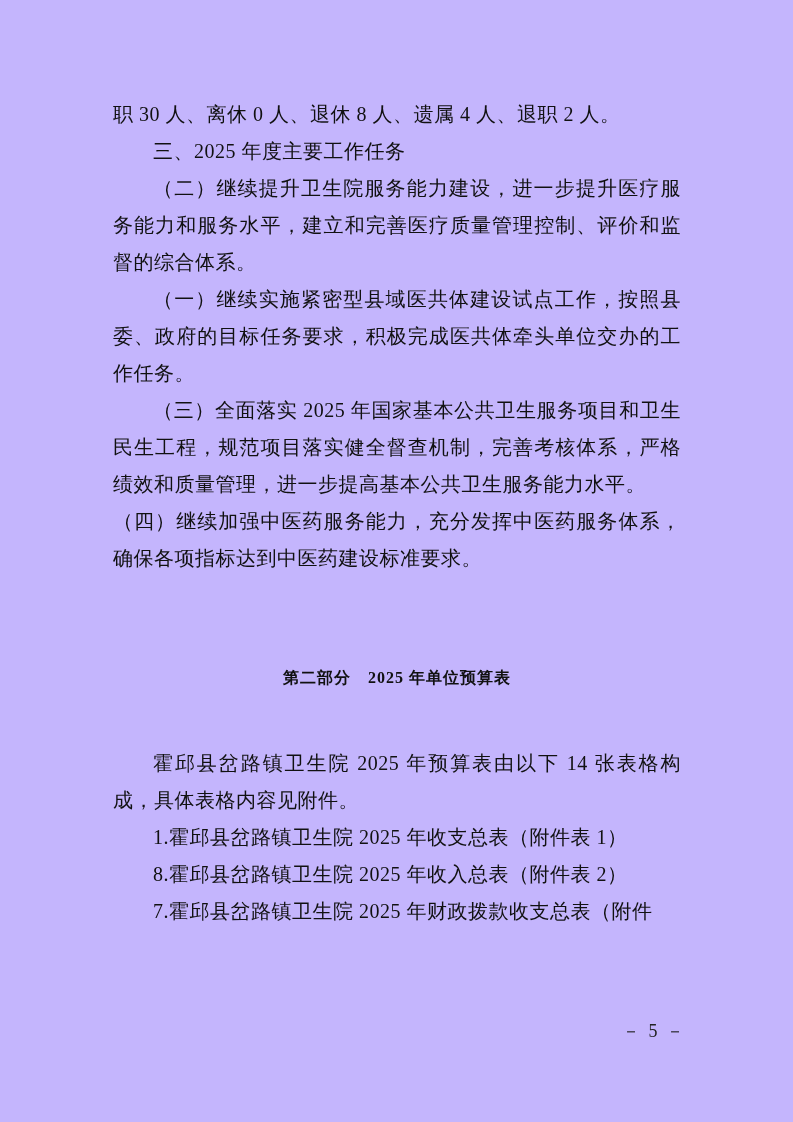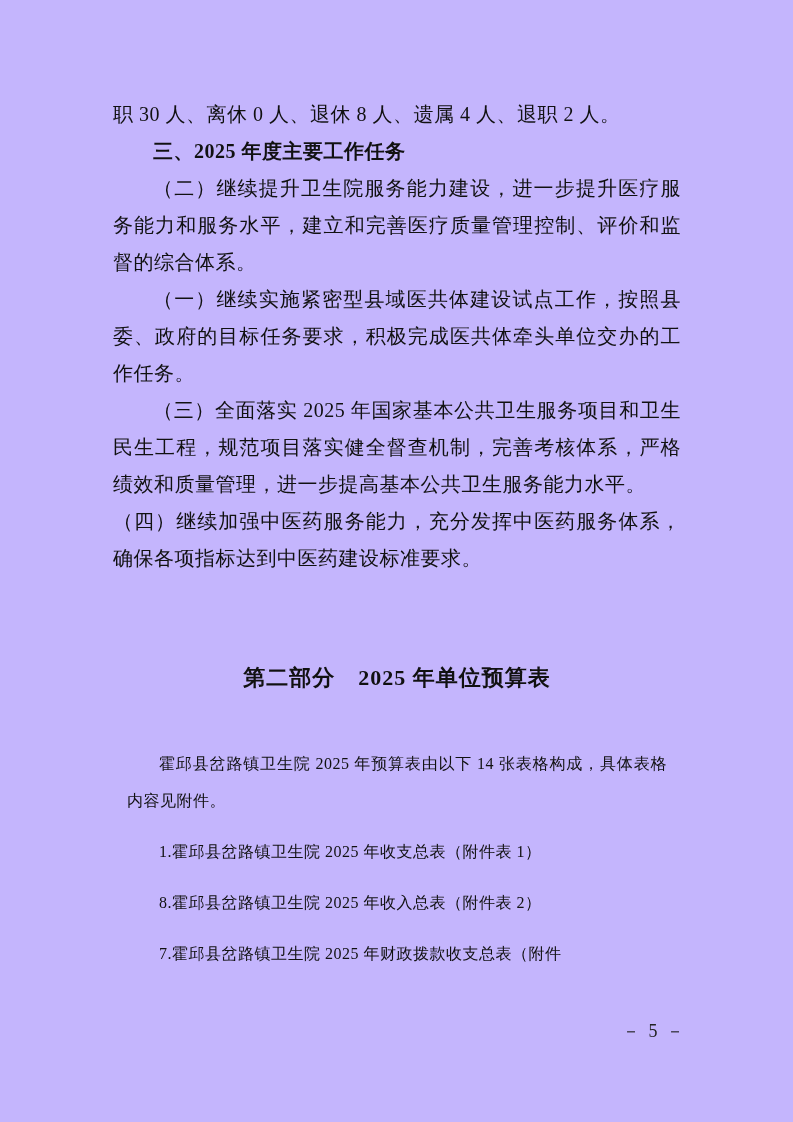--- a/index.html
+++ b/index.html
@@ -25,36 +25,36 @@
     line-height: 37px;
     text-align: justify;
     letter-spacing: 0.5px;
   }
   .indent { text-indent: 2em; }
   .noindent { text-indent: 0; }
   .h-sec {
     margin: 0;
     font-size: 20px;
     line-height: 37px;
-    font-weight: bold;
+    font-weight: normal;
     text-indent: 2em;
     text-align: left;
     letter-spacing: 0.5px;
   }
   .h-part {
     margin: 86px 0 52px 0;
-    font-size: 22px;
+    font-size: 16px;
     line-height: 30px;
     font-weight: bold;
     text-align: center;
     letter-spacing: 1px;
   }
   .after-part p {
-    margin: 14px;
-    font-size: 16px;
+    margin: 0;
+    font-size: 20px;
     line-height: 37px;
     text-align: justify;
     letter-spacing: 0.5px;
   }
   .list-item { text-indent: 2em; text-align: center; }
   .page-number {
     position: absolute;
     left: 622px;
     top: 1021px;
     font-size: 18px;

